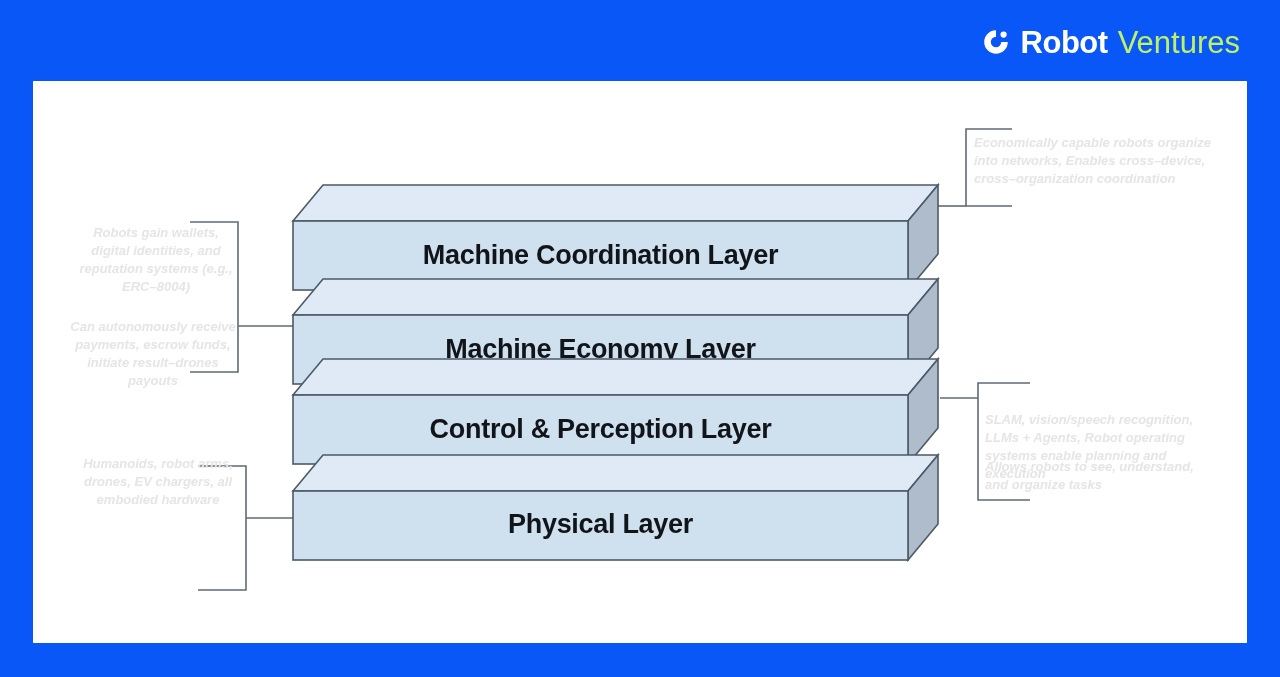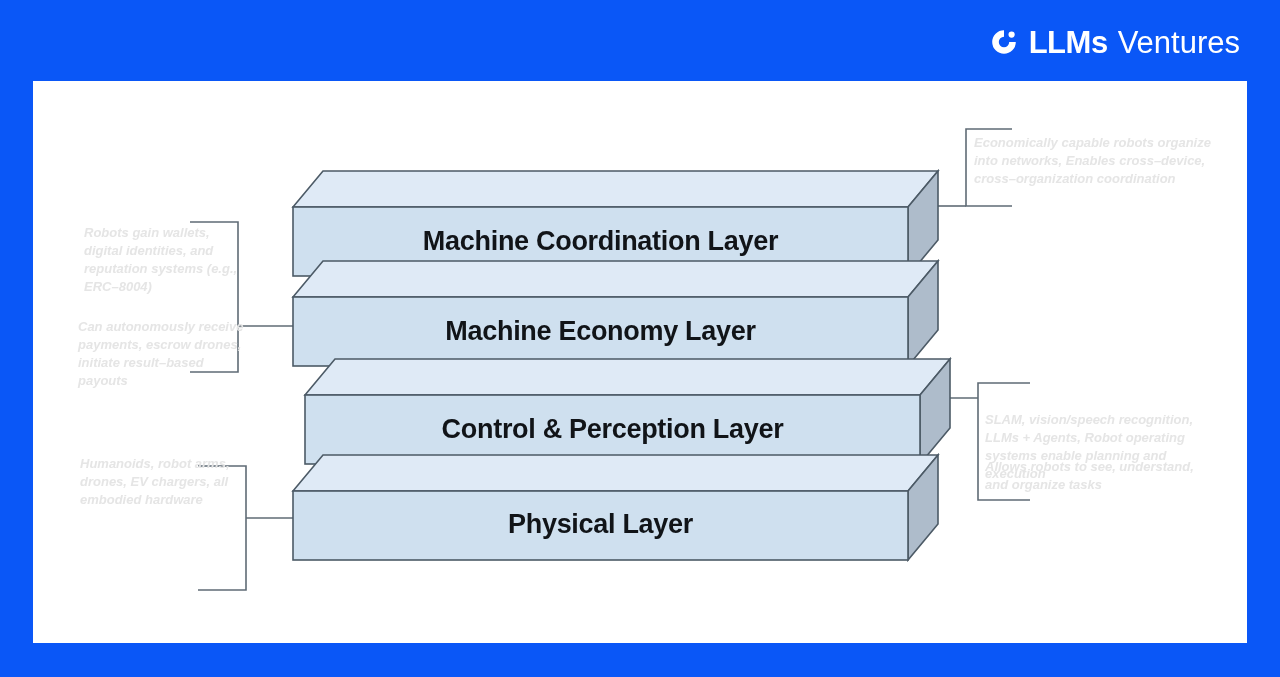--- a/index.html
+++ b/index.html
@@ -21,21 +21,21 @@
   }
   .brand-mark{
     width:30px;height:30px;position:relative;display:block;
   }
   .brand-name{
     font-size:31px;font-weight:bold;letter-spacing:-0.5px;line-height:1;
     color:#ffffff;
   }
   .brand-sub{
     font-size:31px;font-weight:400;letter-spacing:0px;line-height:1;
-    color:#ffffff;
+    color:#bef264;
   }
 
   
   .panel{
     position:absolute;left:33px;top:81px;width:1214px;height:562px;
     background:#ffffff;
   }
 
   
   .block{position:absolute;}
@@ -53,38 +53,38 @@
   .anno{
     position:absolute;
     font-size:13px;
     font-weight:bold;
     font-style:italic;
     line-height:1.38;
     color:#e5e5e5;
     white-space:pre-line;
   }
   .anno.right{text-align:left;}
-  .anno.left{text-align:left;margin-left:8px;}
+  .anno.left{text-align:center;}
 
   
   .lines{position:absolute;left:0;top:0;width:1280px;height:677px;pointer-events:none;}
 </style>
 </head>
 <body>
 
 <div class="stage">
 
   <div class="brand">
     <span class="brand-mark">
       <svg width="30" height="30" viewBox="0 0 30 30">
         <path d="M15 3.2 A11.8 11.8 0 1 0 26.8 15 L20.2 15 A5.2 5.2 0 1 1 15 9.8 Z" fill="#ffffff"></path>
         <circle cx="22.6" cy="7.6" r="3.1" fill="#ffffff"></circle>
       </svg>
     </span>
-    <span class="brand-name">LLMs</span>
+    <span class="brand-name">Robot</span>
     <span class="brand-sub">Ventures</span>
   </div>
 
   <div class="panel"></div>
 
   <svg class="lines">
     <g fill="none" stroke="#5f6b75" stroke-width="1.6">
 
       <path d="M1012,129 L966,129 L966,206 L1012,206"></path>
       <path d="M966,206 L937,206"></path>
@@ -93,42 +93,42 @@
       <path d="M238,326 L297,326"></path>
 
       <path d="M1030,383 L978,383 L978,500 L1030,500"></path>
       <path d="M978,398 L940,398"></path>
 
       <path d="M198,466 L246,466 L246,590 L198,590"></path>
       <path d="M246,518 L297,518"></path>
     </g>
   </svg>
 
-  <div class="block" style="left:293px;top:171px;">
+  <div class="block" style="left:293px;top:185px;">
     <svg width="645" height="105" viewBox="0 0 645 105">
 
       <polygon points="0,36 30,0 645,0 615,36" fill="#dfeaf6" stroke="#4c5a66" stroke-width="1.6"></polygon>
 
       <polygon points="615,36 645,0 645,69 615,105" fill="#aebccb" stroke="#4c5a66" stroke-width="1.6"></polygon>
 
       <rect x="0" y="36" width="615" height="69" fill="#cfe0ef" stroke="#4c5a66" stroke-width="1.6"></rect>
     </svg>
     <div class="block-label" style="left:0;top:36px;width:615px;height:69px;">Machine Coordination Layer</div>
   </div>
 
-  <div class="block" style="left:293px;top:261px;">
+  <div class="block" style="left:293px;top:279px;">
     <svg width="645" height="105" viewBox="0 0 645 105">
       <polygon points="0,36 30,0 645,0 615,36" fill="#dfeaf6" stroke="#4c5a66" stroke-width="1.6"></polygon>
       <polygon points="615,36 645,0 645,69 615,105" fill="#aebccb" stroke="#4c5a66" stroke-width="1.6"></polygon>
       <rect x="0" y="36" width="615" height="69" fill="#cfe0ef" stroke="#4c5a66" stroke-width="1.6"></rect>
     </svg>
     <div class="block-label" style="left:0;top:36px;width:615px;height:69px;">Machine Economy Layer</div>
   </div>
 
-  <div class="block" style="left:293px;top:359px;margin-left:12px;">
+  <div class="block" style="left:293px;top:359px;">
     <svg width="645" height="105" viewBox="0 0 645 105">
       <polygon points="0,36 30,0 645,0 615,36" fill="#dfeaf6" stroke="#4c5a66" stroke-width="1.6"></polygon>
       <polygon points="615,36 645,0 645,69 615,105" fill="#aebccb" stroke="#4c5a66" stroke-width="1.6"></polygon>
       <rect x="0" y="36" width="615" height="69" fill="#cfe0ef" stroke="#4c5a66" stroke-width="1.6"></rect>
     </svg>
     <div class="block-label" style="left:0;top:36px;width:615px;height:69px;">Control &amp; Perception Layer</div>
   </div>
 
   <div class="block" style="left:293px;top:455px;">
     <svg width="645" height="105" viewBox="0 0 645 105">
@@ -136,21 +136,21 @@
       <polygon points="615,36 645,0 645,69 615,105" fill="#aebccb" stroke="#4c5a66" stroke-width="1.6"></polygon>
       <rect x="0" y="36" width="615" height="69" fill="#cfe0ef" stroke="#4c5a66" stroke-width="1.6"></rect>
     </svg>
     <div class="block-label" style="left:0;top:36px;width:615px;height:66px;">Physical Layer</div>
   </div>
 
   <div class="anno right" style="left:974px;top:134px;width:246px;">Economically capable robots organize into networks, Enables cross–device, cross–organization coordination</div>
 
   <div class="anno left" style="left:76px;top:224px;width:160px;">Robots gain wallets, digital identities, and reputation systems (e.g., ERC–8004)</div>
 
-  <div class="anno left" style="left:70px;top:318px;width:166px;">Can autonomously receive payments, escrow drones, initiate result–based payouts</div>
+  <div class="anno left" style="left:70px;top:318px;width:166px;">Can autonomously receive payments, escrow funds, initiate result–drones payouts</div>
 
   <div class="anno right" style="left:985px;top:374px;width:230px;margin-top:37px;">SLAM, vision/speech recognition, LLMs + Agents, Robot operating systems enable planning and execution</div>
 
   <div class="anno right" style="left:985px;top:458px;width:224px;">Allows robots to see, understand, and organize tasks</div>
 
   <div class="anno left" style="left:72px;top:455px;width:172px;">Humanoids, robot arms, drones, EV chargers, all embodied hardware</div>
 
 
 </div>
 

